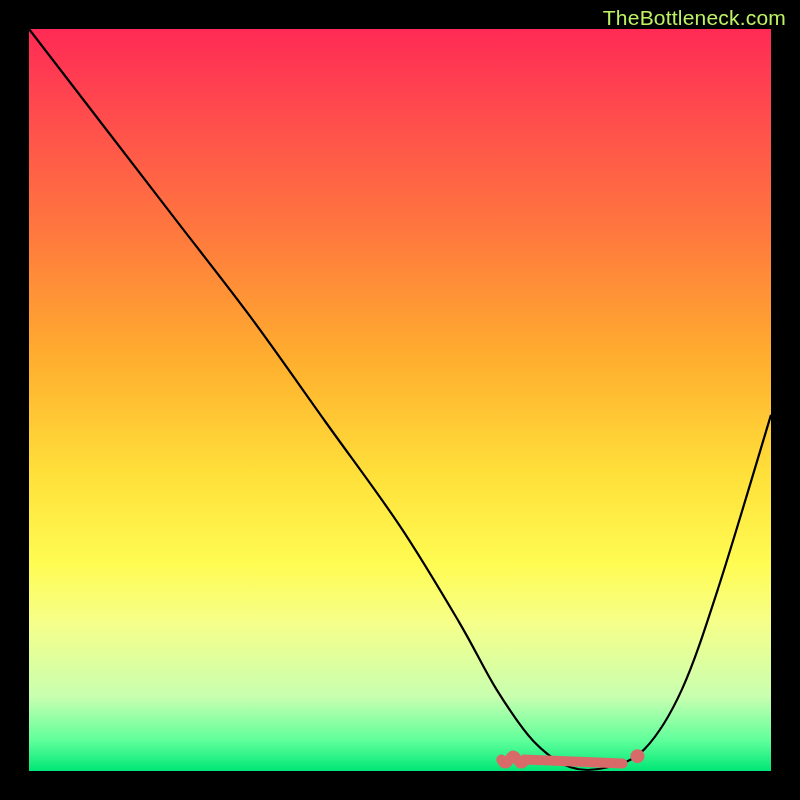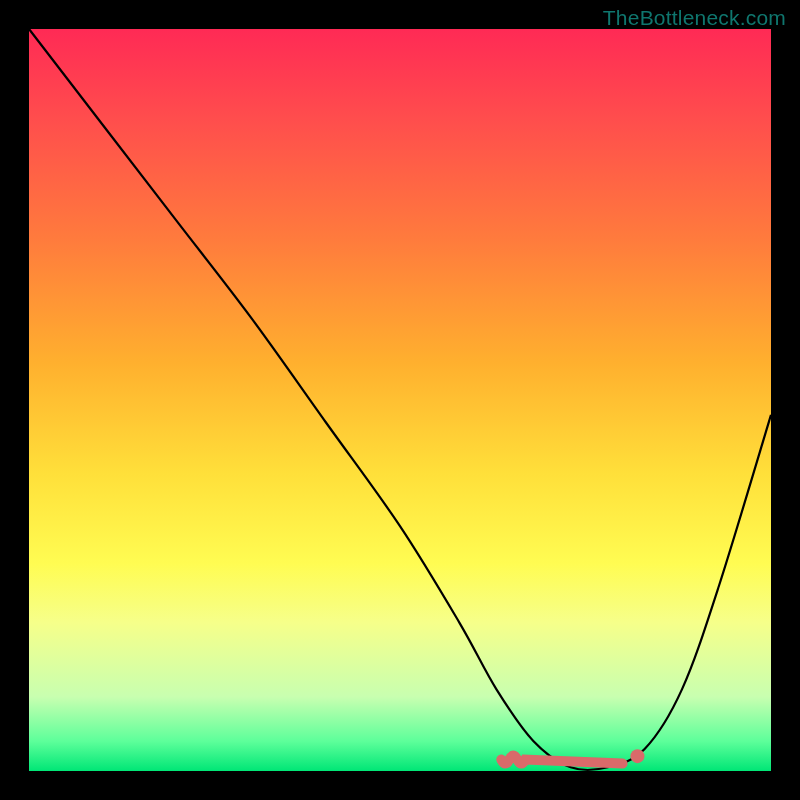--- a/index.html
+++ b/index.html
@@ -8,21 +8,21 @@
     width: 800px;
     height: 800px;
     background: #000;
     position: relative;
     font-family: Arial, Helvetica, sans-serif;
   }
   .watermark {
     position: absolute;
     top: 6px;
     right: 14px;
-    color: #0f766e;
+    color: #bef264;
     font-size: 21px;
     font-weight: 500;
     letter-spacing: 0.2px;
     z-index: 5;
   }
   .plot-area {
     position: absolute;
     left: 29px;
     top: 29px;
     width: 742px;

